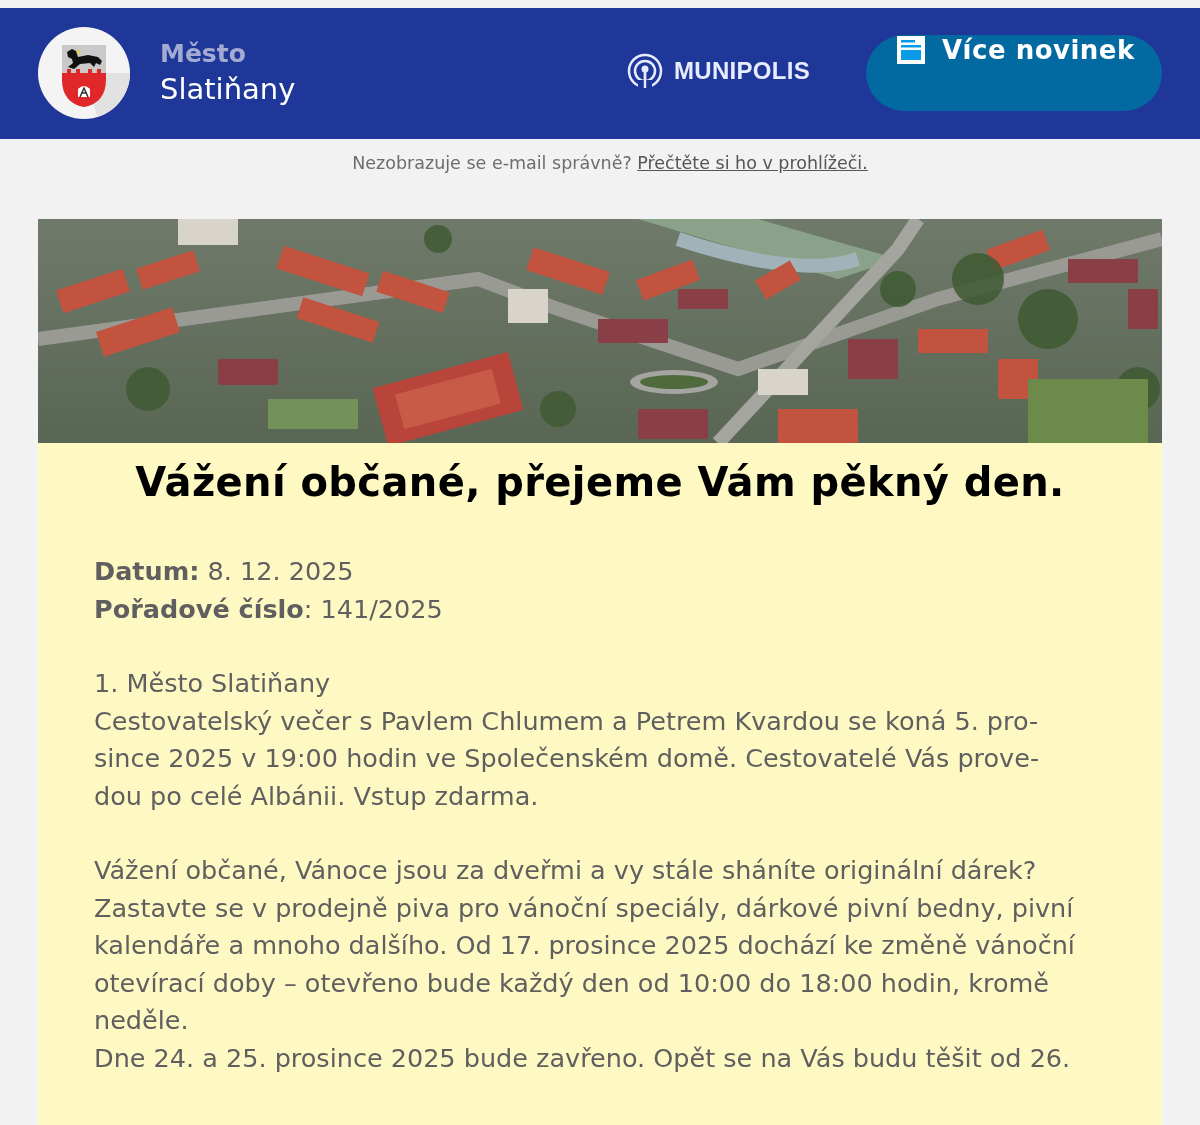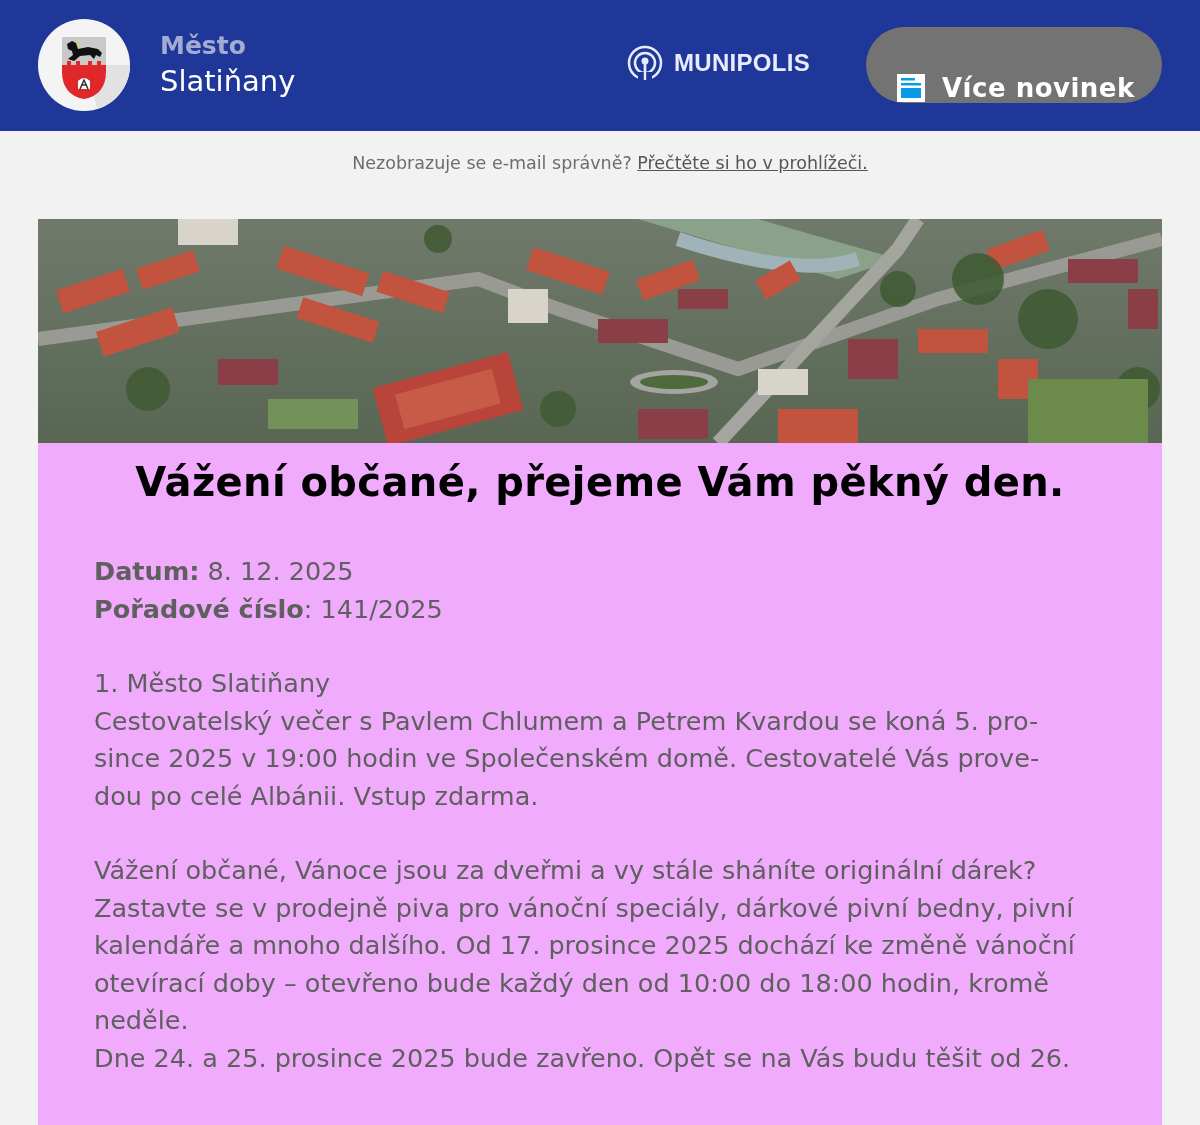--- a/index.html
+++ b/index.html
@@ -1,34 +1,34 @@
 <!DOCTYPE html>
 <html><head>
 <meta charset="utf-8">
 <style>
   * { box-sizing: border-box; margin: 0; padding: 0; }
   html, body { width: 1200px; height: 1125px; overflow: hidden; background: #f2f2f2; font-family: "DejaVu Sans", sans-serif; }
 
-  .header { height: 131px; background: #1e3799; position: relative; }
+  .header { height: 131px; background: #1e3799; position: relative; margin-top: 8px; }
   .logo-circle { position: absolute; left: 38px; top: 19px; width: 92px; height: 92px; border-radius: 50%; background: #f4f4f4; overflow: hidden; }
   .logo-circle svg { position: absolute; left: 0; top: 0; }
   .brand { position: absolute; left: 160px; top: 30px; }
   .brand-top { color: #a3acd0; font-weight: bold; font-size: 25px; line-height: 32px; }
   .brand-bottom { color: #ffffff; font-size: 29px; line-height: 38px; }
 
   .munipolis { position: absolute; left: 626px; top: 44px; display: flex; align-items: center; gap: 10px; color: #e8ecff; }
   .munipolis-text { font-family: "Liberation Sans", sans-serif; font-weight: bold; font-size: 24px; letter-spacing: 0.3px; }
 
-  .more-btn { position: absolute; left: 866px; top: 27px; width: 296px; height: 76px; border-radius: 38px; background: #737373; display: flex; align-items: flex-end; padding-left: 30px; gap: 16px; color: #ffffff; cursor: pointer; }
+  .more-btn { position: absolute; left: 866px; top: 27px; width: 296px; height: 76px; border-radius: 38px; background: #0369a1; display: flex; align-items: flex-start; padding-left: 30px; gap: 16px; color: #ffffff; cursor: pointer; }
   .more-btn-label { font-weight: bold; font-size: 26px; letter-spacing: 0.5px; }
 
   .preheader { position: absolute; top: 131px; left: 0; width: 1200px; height: 88px; text-align: center; padding-top: 22px; font-size: 17.5px; color: #6d6d6d; padding-left: 20px; }
   .preheader a { color: #555; text-decoration: underline; }
 
-  .card { position: absolute; left: 38px; top: 219px; width: 1124px; height: 906px; background: #f0abfc; }
+  .card { position: absolute; left: 38px; top: 219px; width: 1124px; height: 906px; background: #fef9c3; }
   .banner { position: absolute; left: 0; top: 0; width: 1124px; height: 224px; overflow: hidden; }
 
   .greeting { position: absolute; top: 240px; left: 0; width: 1124px; text-align: center; font-weight: bold; font-size: 40px; color: #000; letter-spacing: 0.4px; }
 
   .content { position: absolute; left: 56px; top: 334px; width: 1020px; color: #5f5f5f; font-size: 25.5px; line-height: 37.5px; }
   .meta-line b { font-weight: bold; }
   .section { margin-top: 37px; }
   .section h3 { font-size: 25.5px; font-weight: normal; line-height: 37.5px; color: #5f5f5f; }
   .section p { font-size: 25.5px; line-height: 37.5px; }
 </style>

